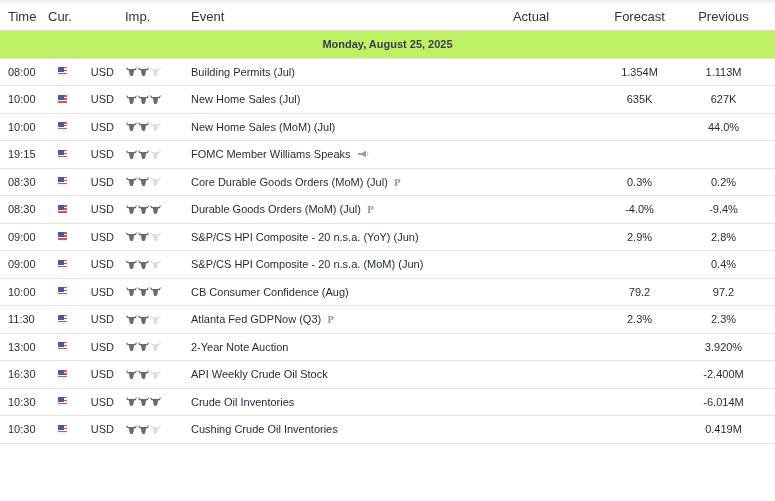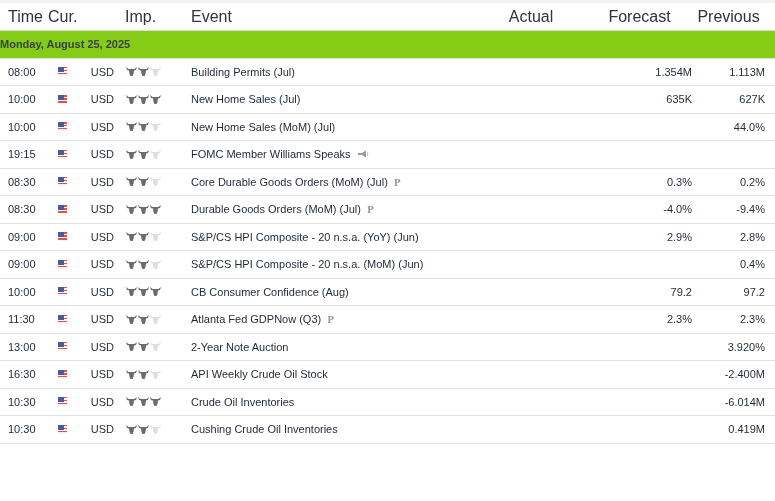--- a/index.html
+++ b/index.html
@@ -6,38 +6,38 @@
   body { width:775px; height:501px; overflow:hidden; font-family:"Liberation Sans", sans-serif; font-size:11px; color:#1f2937; }
   .topstrip { height:3px; background:#f0f0f0; }
   table { width:775px; border-collapse:collapse; table-layout:fixed; }
   col.c-time { width:48px; }
   col.c-cur { width:66px; }
   col.c-imp { width:69px; }
   col.c-event { width:292px; }
   col.c-actual { width:112px; }
   col.c-fore { width:105px; }
   col.c-prev { width:83px; }
-  th { height:27px; font-weight:normal; color:#333; text-align:left; font-size:16px; border-bottom:1px solid #dcdcdc; background:#fff; padding:0; }
+  th { height:27px; font-weight:normal; color:#333; text-align:left; font-size:13px; border-bottom:1px solid #dcdcdc; background:#fff; padding:0; }
   th.right, td.right { text-align:center; }
   th:first-child, td:first-child { padding-left:8px; }
-  th:last-child, td:last-child { padding-right:10px; }
+  th:last-child, td:last-child { padding-right:20px; }
   th.imp-h { padding-left:11px; }
   td { height:26.5px; padding:0; border-bottom:1px solid #e2e2e2; white-space:nowrap; overflow:hidden; }
-  tr.date-row td { background:#84cc16; text-align:left; font-weight:bold; color:#3a3f4a; font-size:11px; padding:0; }
+  tr.date-row td { background:#bef264; text-align:center; font-weight:bold; color:#3a3f4a; font-size:11px; padding:0; }
   .cur { display:flex; align-items:center; gap:24px; padding-left:10px;justify-content:space-between; }
   .flag { width:13px; height:9px; position:relative; display:inline-block;
     background: repeating-linear-gradient(to bottom, #d9534f 0 1.5px, #f3f3f3 1.5px 3px); }
   .flag::before { content:""; position:absolute; left:0; top:0; width:6px; height:5px; background:#4a5a9a; }
   .bulls { display:flex; gap:1px; padding-left:12px; }
   .bull { width:11px; height:9px; display:inline-block; }
   .bull svg { display:block; }
   .ev { display:inline-flex; align-items:flex-end; gap:6px; padding-left:8px; }
   .prelim { font-family:"DejaVu Serif", serif; font-size:9px; color:#9a9a9a; font-weight:bold; }
   .speaker { color:#9a9a9a; font-size:9px; }
-  td.num { text-align:right; }
+  td.num { text-align:center; }
 </style>
 </head>
 <body>
 
 <div class="topstrip"></div>
 <table>
   <colgroup>
     <col class="c-time">
       <col class="c-cur">
       <col class="c-imp">

